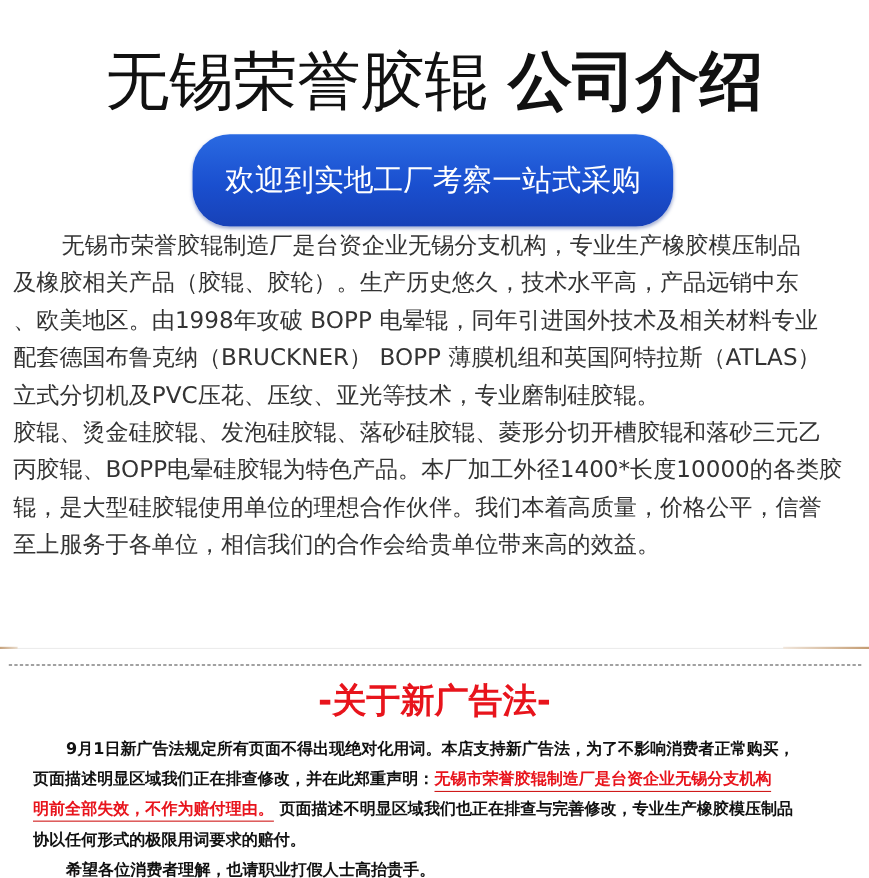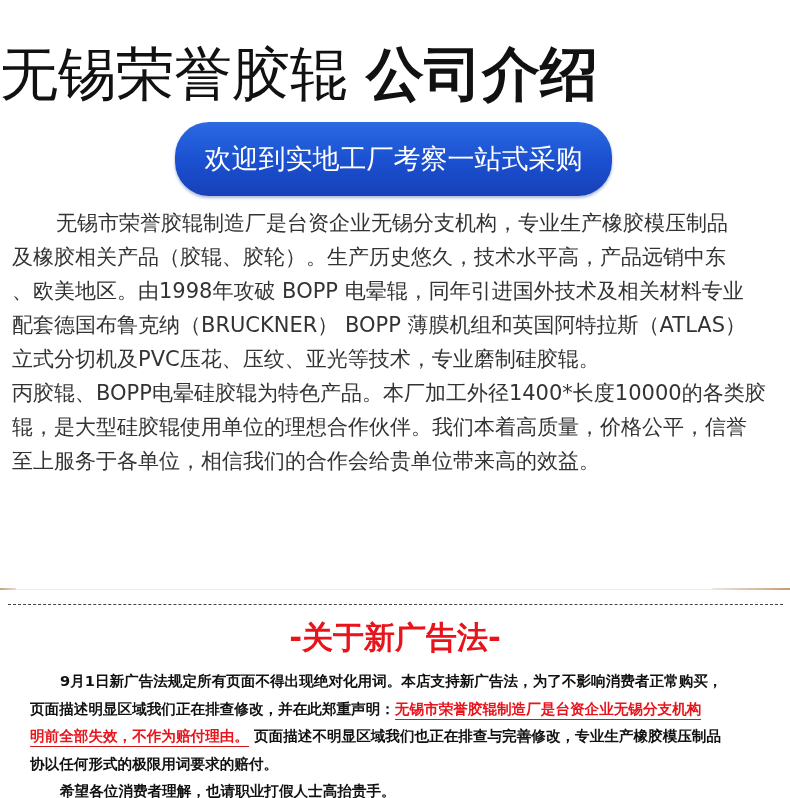--- a/index.html
+++ b/index.html
@@ -12,36 +12,36 @@
     height: 798px;
     position: relative;
     overflow: hidden;
     font-family: "DejaVu Sans", "Liberation Sans", sans-serif;
   }
   .title {
     position: absolute;
     left: 0;
     top: 34px;
     width: 790px;
-    text-align: left;
+    text-align: center;
     font-size: 58px;
     line-height: 80px;
     color: #111111;
     white-space: nowrap;
     letter-spacing: 0px;
   }
   .title .light { font-weight: normal; }
   .title .bold { font-weight: bold; margin-left: 18px; }
 
   .pill {
     position: absolute;
     left: 175px;
     top: 122px;
     width: 437px;
-    height: 74px;
+    height: 84px;
     border-radius: 34px;
     background: linear-gradient(180deg, #2a6ae2 0%, #1a4fcf 55%, #1741b7 100%);
     box-shadow: 0 2px 3px rgba(20, 50, 140, 0.35);
     display: flex;
     align-items: center;
     justify-content: center;
     color: #ffffff;
     font-size: 27px;
     letter-spacing: 0px;
     white-space: nowrap;
@@ -141,20 +141,21 @@
 
 <div class="intro">
   <div>
     <span class="line" style="padding-left:44px">无锡市荣誉胶辊制造厂是台资企业无锡分支机构，专业生产橡胶模压制品</span>
     <span class="line">及橡胶相关产品（胶辊、胶轮）。生产历史悠久，技术水平高，产品远销中东</span>
     <span class="line">、欧美地区。由1998年攻破 BOPP 电晕辊，同年引进国外技术及相关材料专业</span>
     <span class="line">配套德国布鲁克纳（BRUCKNER） BOPP 薄膜机组和英国阿特拉斯（ATLAS）</span>
     <span class="line">立式分切机及PVC压花、压纹、亚光等技术，专业磨制硅胶辊。</span>
   </div>
   <div>
+    <span class="line">胶辊、烫金硅胶辊、发泡硅胶辊、落砂硅胶辊、菱形分切开槽胶辊和落砂三元乙</span>
     <span class="line">丙胶辊、BOPP电晕硅胶辊为特色产品。本厂加工外径1400*长度10000的各类胶</span>
     <span class="line">辊，是大型硅胶辊使用单位的理想合作伙伴。我们本着高质量，价格公平，信誉</span>
     <span class="line">至上服务于各单位，相信我们的合作会给贵单位带来高的效益。</span>
   </div>
 </div>
 
 <div class="rule"></div>
 <div class="rule-cap-left"></div>
 <div class="rule-cap-right"></div>
 <div class="dashed"></div>

